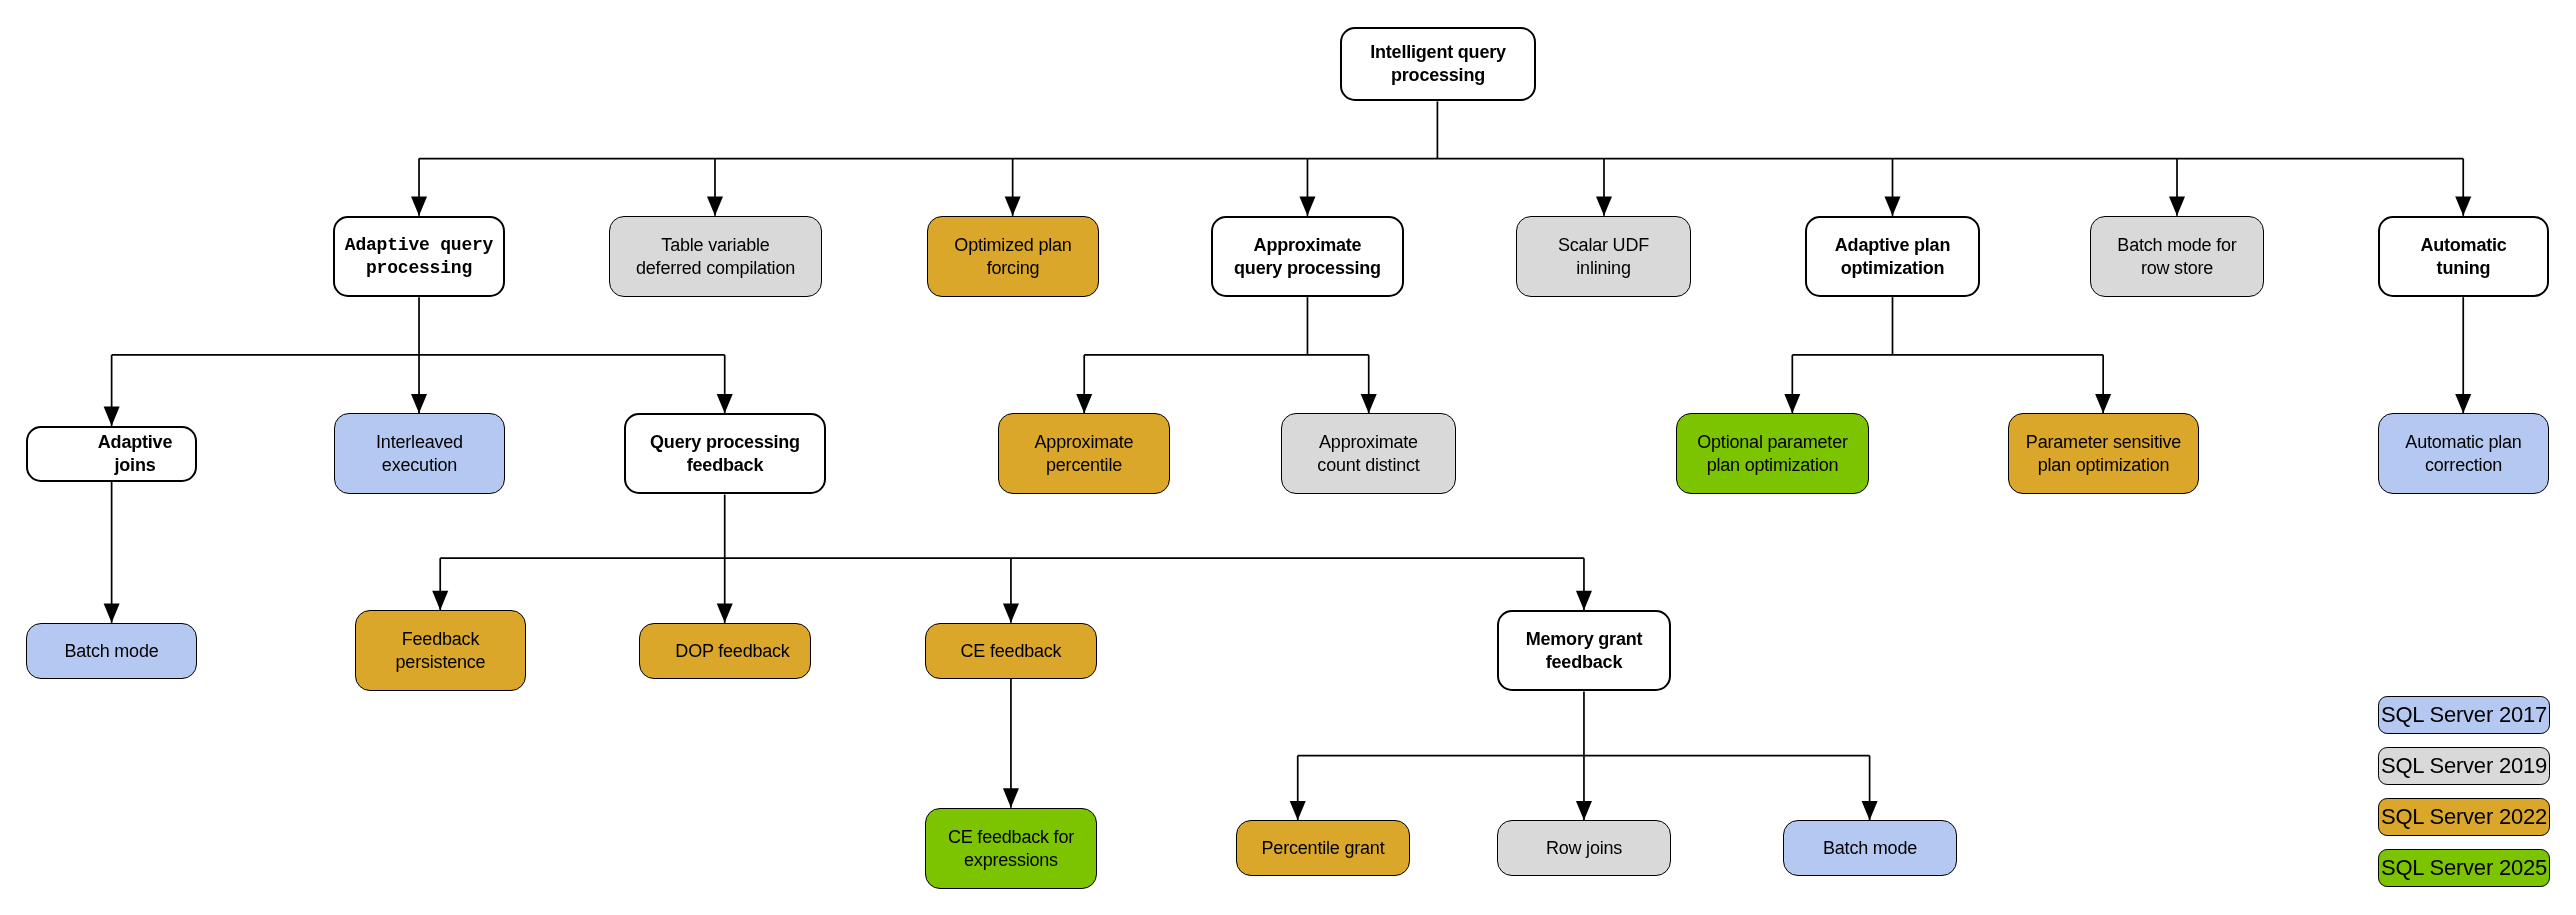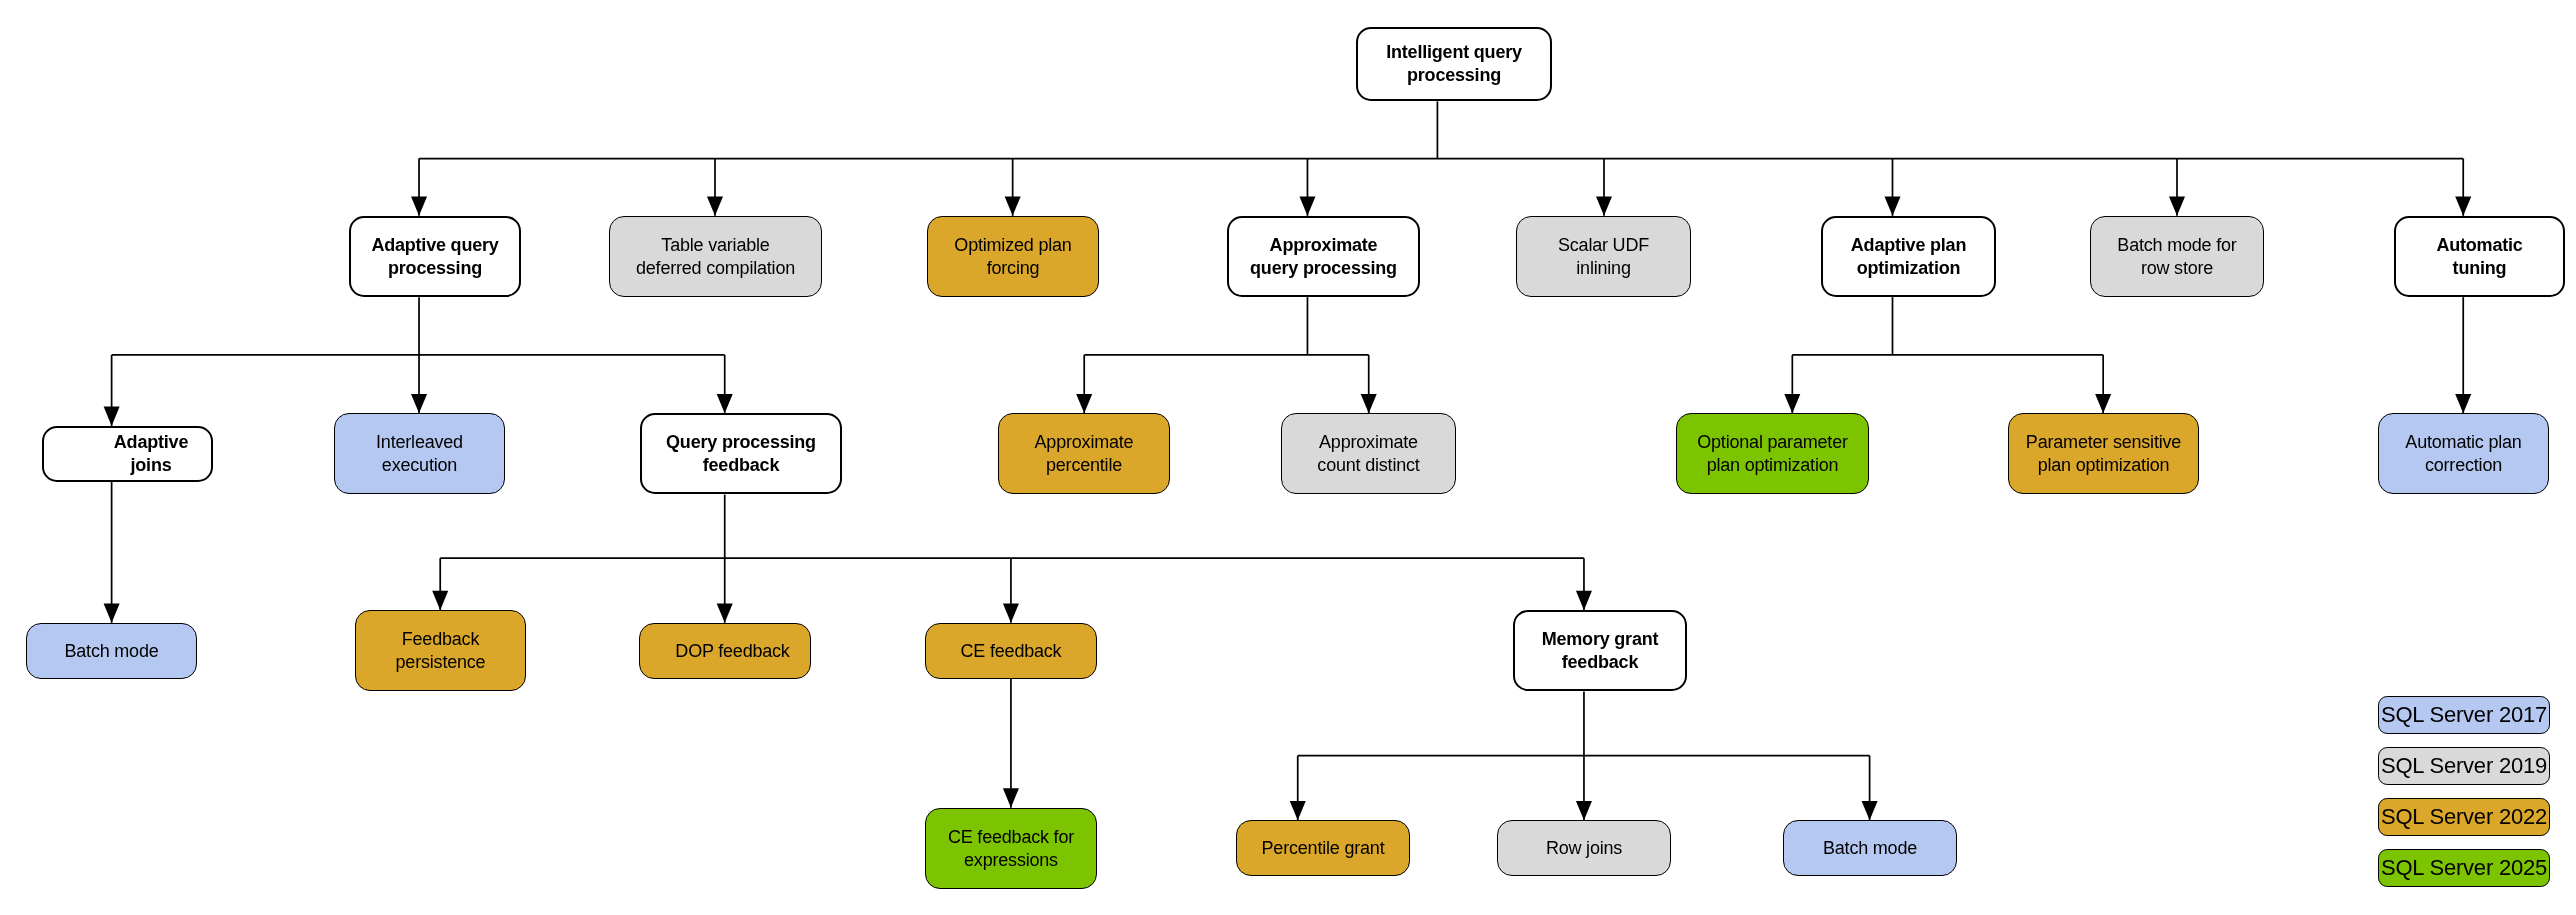--- a/index.html
+++ b/index.html
@@ -19,21 +19,21 @@
     flex-direction: column;
     align-items: center;
     justify-content: center;
     text-align: center;
     font-size: 18px;
     line-height: 23px;
     letter-spacing: -0.2px;
     color: #000000;
     background: #ffffff;
   }
-  .node.bold { font-weight: bold; border-width: 2.3px; margin-left: 16px; }
+  .node.bold { font-weight: bold; border-width: 2.3px; }
   .legend-item {
     position: absolute;
     box-sizing: border-box;
     border: 1.7px solid #000000;
     border-radius: 9.2px;
     display: flex;
     align-items: center;
     justify-content: center;
     font-size: 22px;
     letter-spacing: -0.2px;
@@ -106,21 +106,21 @@
       <polyline points="2767,1320 2767,1433" fill="none" stroke="#000000" stroke-width="3"></polyline>
       <polygon points="2767,1433 2753,1399 2781,1399" fill="#000000"></polygon>
       <polyline points="3266,1320 3266,1433" fill="none" stroke="#000000" stroke-width="3"></polyline>
       <polygon points="3266,1433 3252,1399 3280,1399" fill="#000000"></polygon>
     </svg>
   <div id="nodes">
       <div class="node bold" style="left: 1340px; top: 27px; width: 196px; height: 74px; background: rgb(255, 255, 255);">
         <div>Intelligent query</div>
         <div>processing</div>
       </div>
-      <div class="node bold" style="left: 333px; top: 216px; width: 172px; height: 81px; background: rgb(255, 255, 255);">
+      <div class="node bold" style="left: 333px; top: 216px; width: 172px; height: 81px; background: rgb(255, 255, 255); font-family: Liberation Mono, monospace;">
         <div>Adaptive query</div>
         <div>processing</div>
       </div>
       <div class="node" style="left: 609px; top: 216px; width: 213px; height: 81px; background: rgb(217, 217, 217);">
         <div>Table variable</div>
         <div>deferred compilation</div>
       </div>
       <div class="node" style="left: 927px; top: 216px; width: 172px; height: 81px; background: rgb(219, 167, 42);">
         <div>Optimized plan</div>
         <div>forcing</div>

